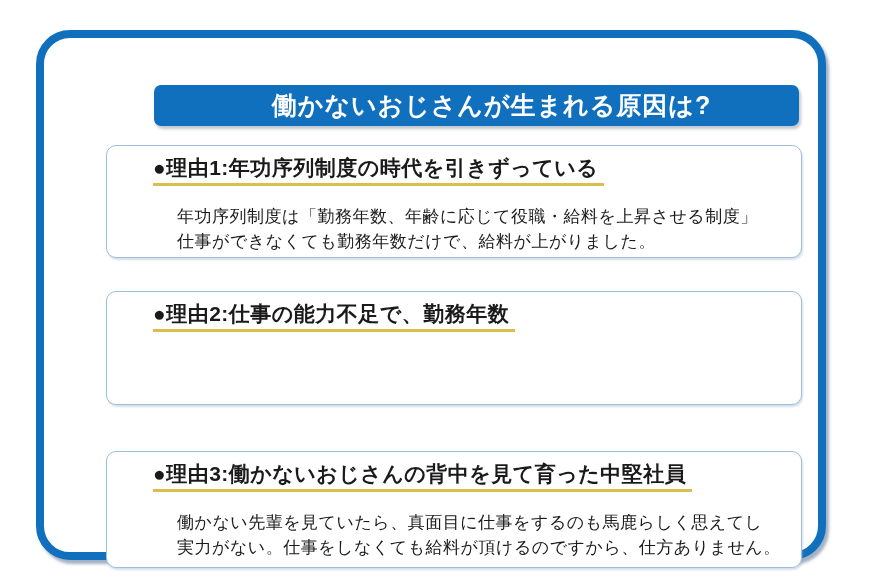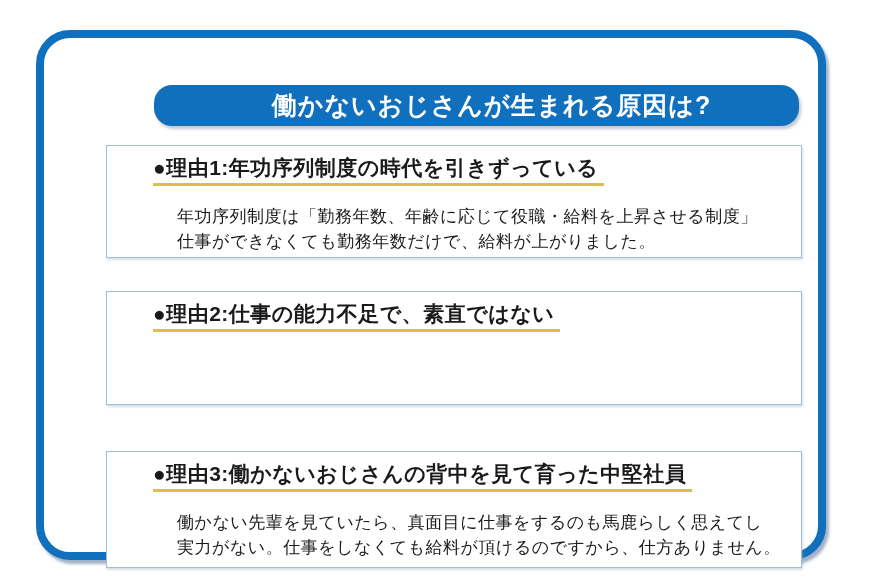--- a/index.html
+++ b/index.html
@@ -28,41 +28,41 @@
     background:#ffffff;
     border:8px solid var(--blue);
     border-radius:34px;
     box-shadow: 3px 4px 3px rgba(70,100,135,0.5);
   }
   .title-banner{
     position:absolute;
     left:110px; top:47px;
     width:645px; height:41px;
     background:var(--blue);
-    border-radius:18px;
+    border-radius:7px;
     box-shadow: 2px 3px 3px rgba(80,100,125,0.35);
     display:flex;
     align-items:center;
     justify-content:center;
     padding-left:30px;
   }
   .title-banner .title-text{
     color:#ffffff;
     font-size:25px;
     font-weight:bold;
     letter-spacing:1px;
     white-space:nowrap;
   }
   .reason-box{
     position:absolute;
     left:62px;
     width:696px;
     background:#ffffff;
     border:1.5px solid var(--box-border);
-    border-radius:0;
+    border-radius:10px;
     box-shadow: 1px 2px 2px rgba(150,175,200,0.4);
   }
   .reason-box.box-1{ top:107px; height:113px; }
   .reason-box.box-2{ top:253px; height:114px; }
   .reason-box.box-3{ top:413px; height:117px; }
   .reason-heading{
     display:inline-block;
     margin:10px 0 0 46px;
     font-size:21px;
     font-weight:bold;
@@ -91,21 +91,21 @@
       <span class="title-text">働かないおじさんが生まれる原因は?</span>
     </div>
 
     <div class="reason-box box-1">
       <span class="reason-heading">●理由1:年功序列制度の時代を引きずっている</span>
       <p class="reason-body">年功序列制度は「勤務年数、年齢に応じて役職・給料を上昇させる制度」
 仕事ができなくても勤務年数だけで、給料が上がりました。</p>
     </div>
 
     <div class="reason-box box-2">
-      <span class="reason-heading">●理由2:仕事の能力不足で、素直ではない</span>
+      <span class="reason-heading">●理由2:仕事の能力不足で、勤務年数</span>
     </div>
 
     <div class="reason-box box-3">
       <span class="reason-heading">●理由3:働かないおじさんの背中を見て育った中堅社員</span>
       <p class="reason-body">働かない先輩を見ていたら、真面目に仕事をするのも馬鹿らしく思えてし
 実力がない。仕事をしなくても給料が頂けるのですから、仕方ありません。</p>
     </div>
 
   </div>
 </div>

